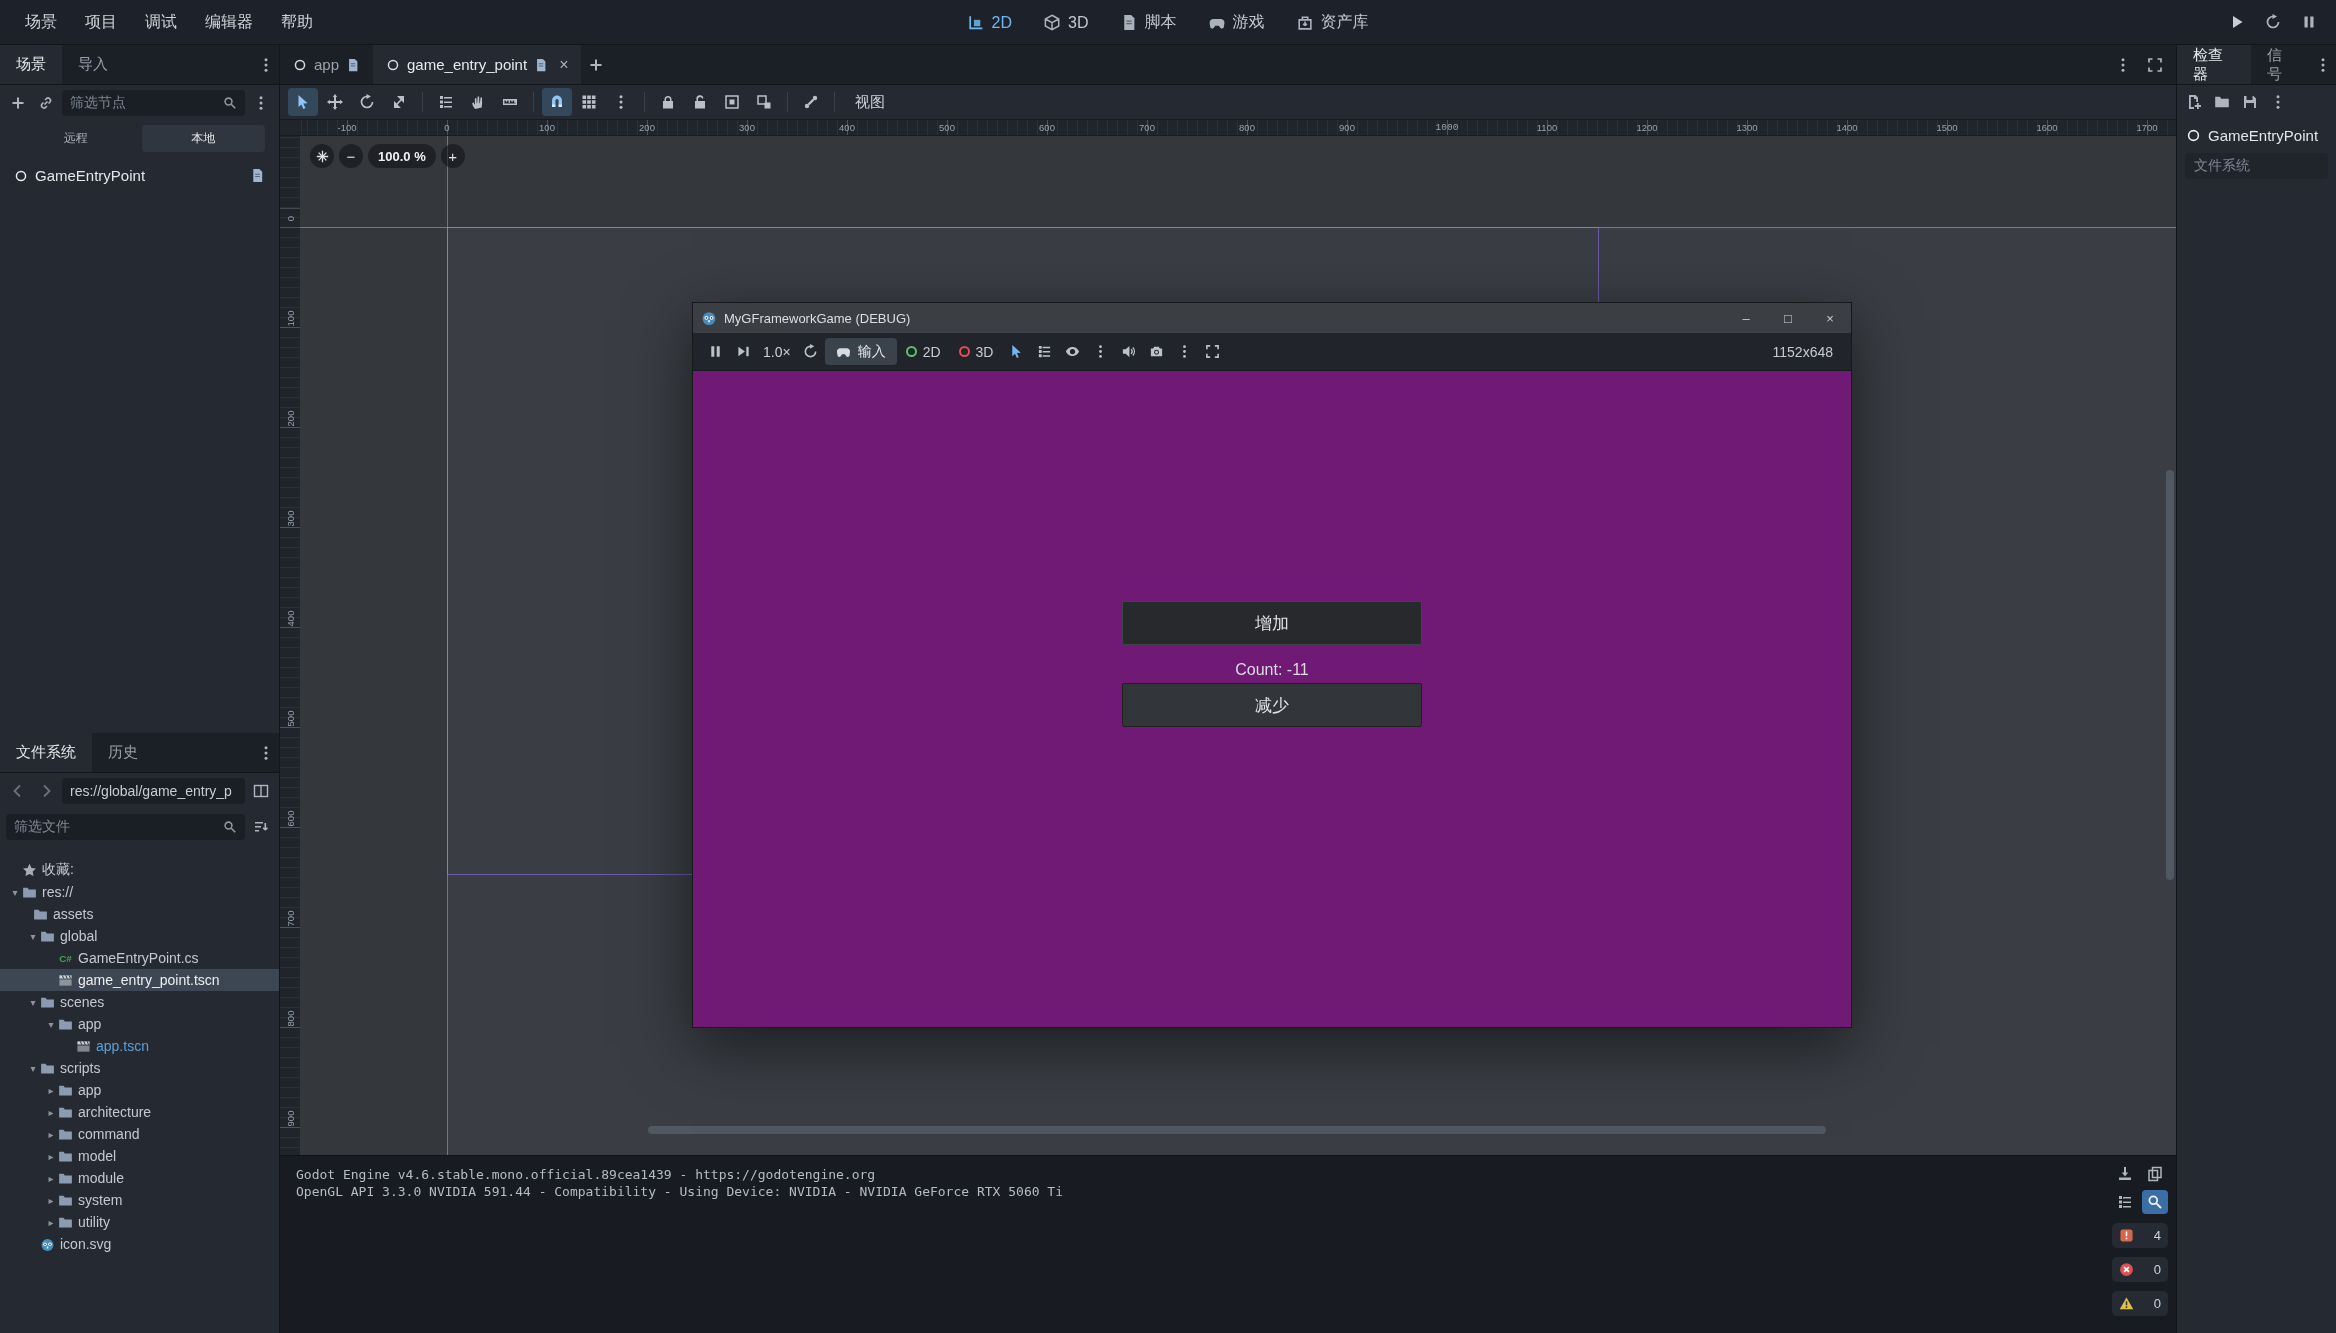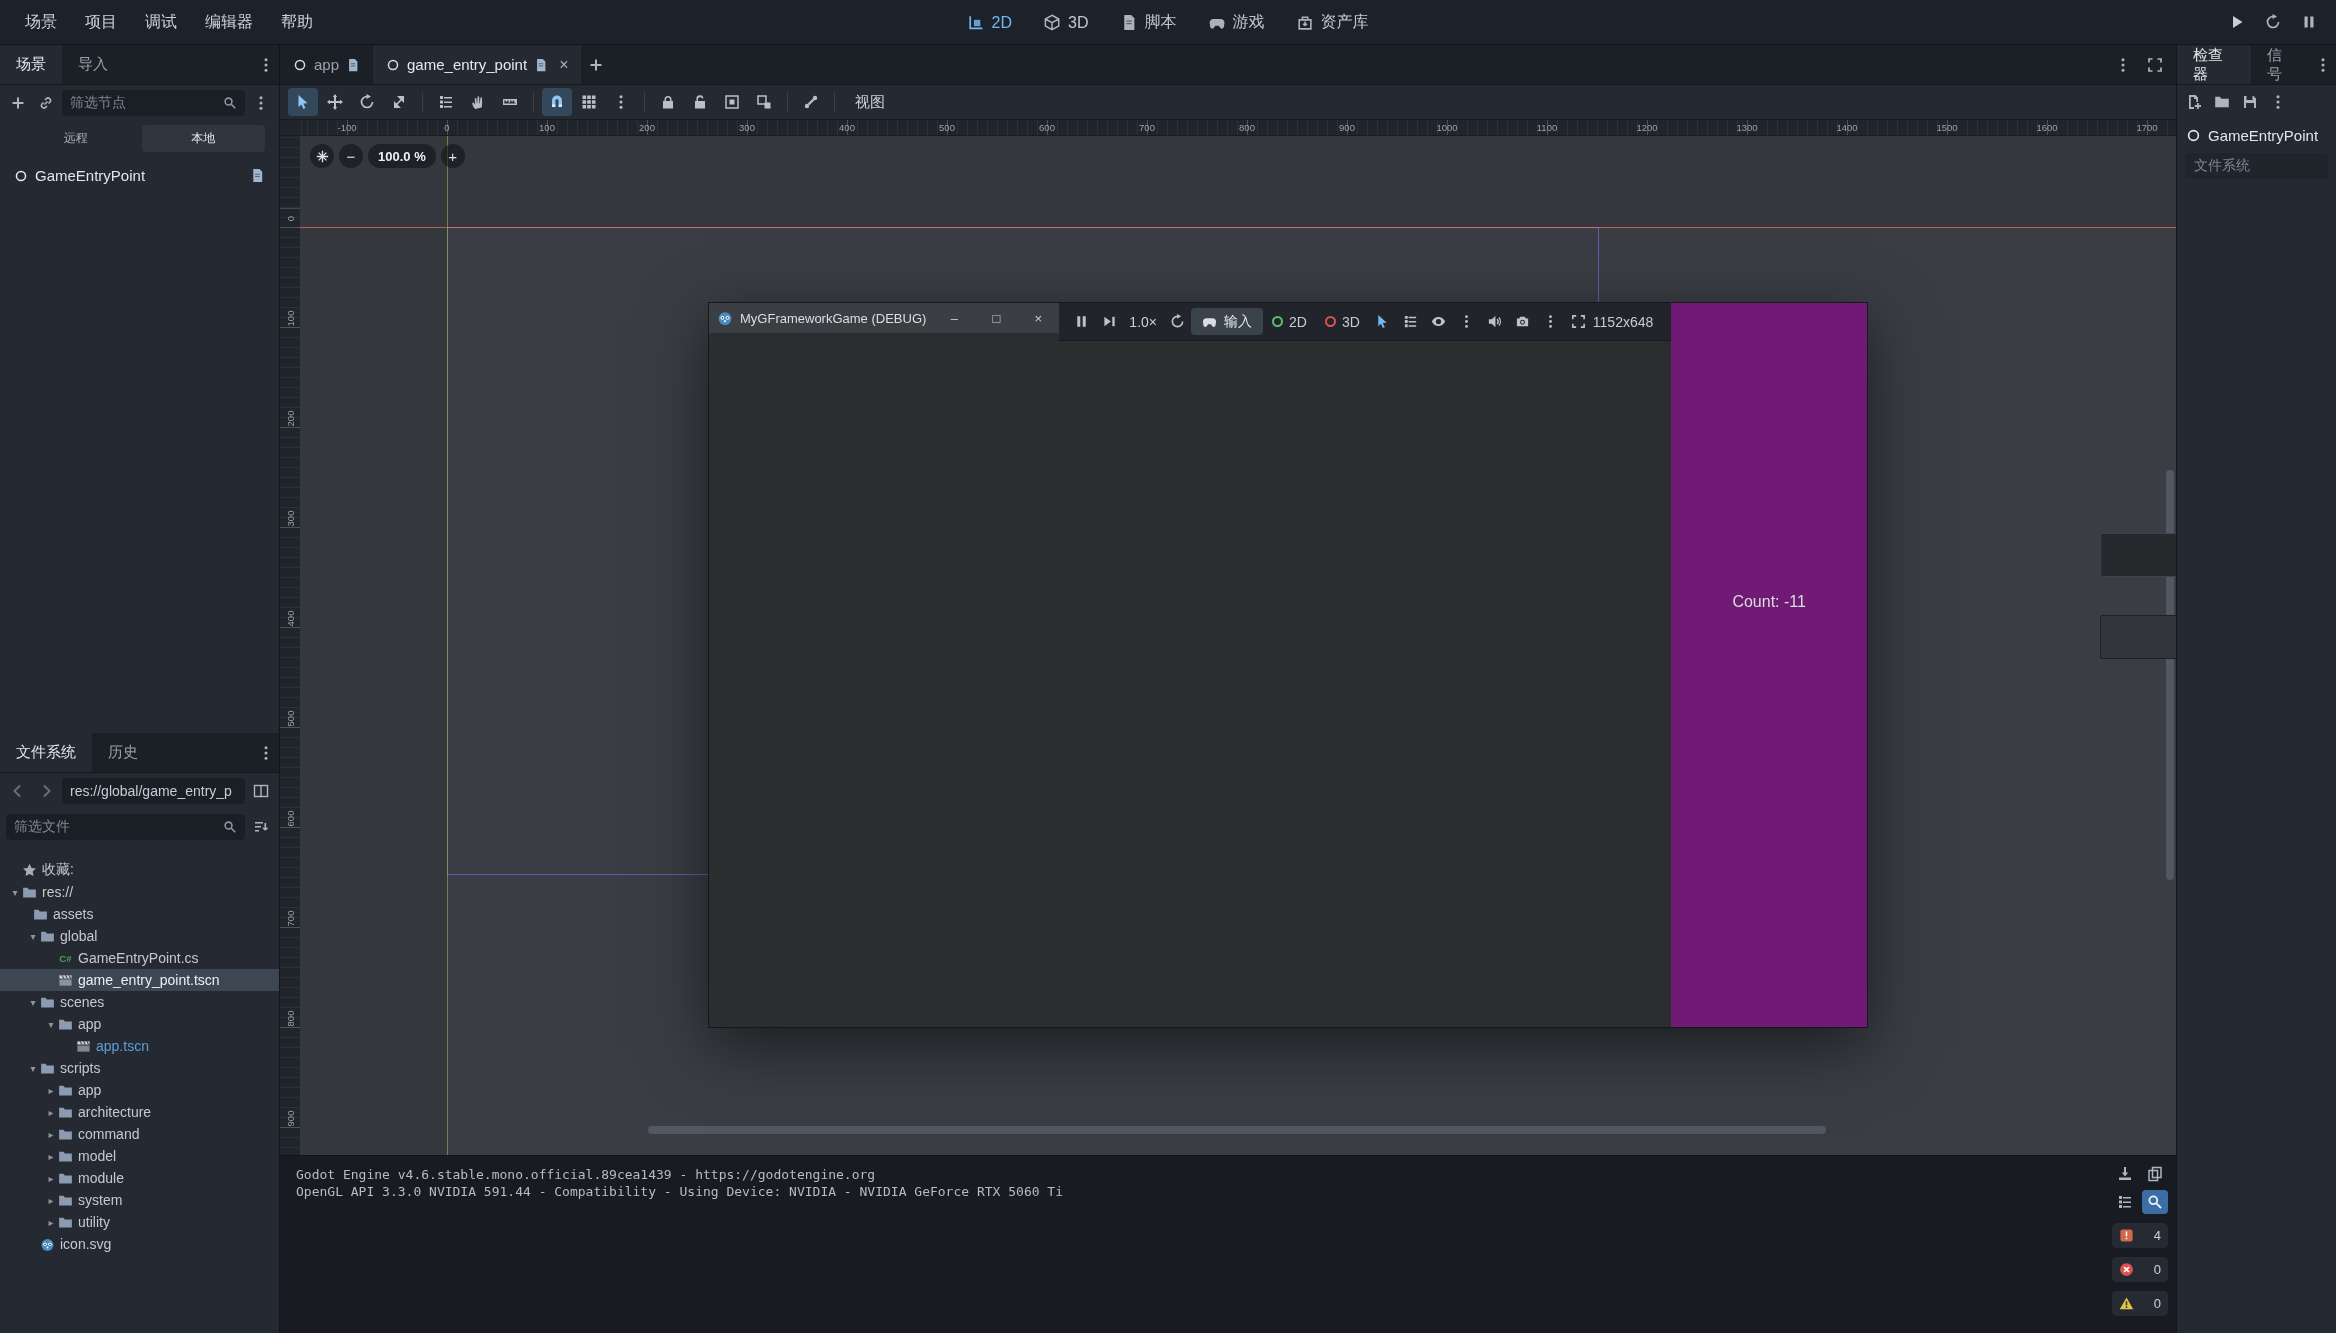--- a/index.html
+++ b/index.html
@@ -94,21 +94,21 @@
   #axis-x{position:absolute;left:0;top:91px;width:100%;height:1px;background:rgba(255,115,100,.65)}
   #axis-y{position:absolute;left:147px;top:0;width:1px;height:100%;background:rgba(150,180,70,.6)}
   #zoom-widget{position:absolute;left:10px;top:8px;display:flex;align-items:center;gap:5px}
   .zoom-btn{width:24px;height:24px;border-radius:12px;background:rgba(15,17,21,.55);color:#dfe3e8;display:flex;align-items:center;justify-content:center;font-size:15px}
   .zoom-btn .ic{width:13px;height:13px}
   #zoom-label{height:24px;padding:0 10px;border-radius:12px;background:rgba(15,17,21,.55);color:#eef1f4;font-size:13px;font-weight:bold;display:flex;align-items:center}
   #canvas-vscroll{position:absolute;right:2px;top:334px;width:8px;height:410px;background:#565d66;border-radius:4px;opacity:.85}
   #canvas-hscroll{position:absolute;left:348px;top:990px;height:8px;width:1178px;background:#565d66;border-radius:4px;opacity:.85}
 
   
-  #game-window{position:absolute;left:408px;top:166px;width:1160px;height:726px;background:#2c2d2f;border:1px solid #17181b;box-shadow:0 18px 60px rgba(0,0,0,.55);display:flex;flex-direction:row;z-index:3}
+  #game-window{position:absolute;left:392px;top:166px;width:1160px;height:726px;background:#2c2d2f;border:1px solid #17181b;box-shadow:0 18px 60px rgba(0,0,0,.55);display:flex;flex-direction:column;z-index:3}
   #gw-titlebar{height:30px;background:#3b3e43;display:flex;align-items:center;padding-left:8px;gap:7px;flex:none}
   #gw-title{font-size:13px;color:#dcdfe2}
   #gw-controls{margin-left:auto;display:flex;height:100%}
   .gw-ctl{width:42px;display:flex;align-items:center;justify-content:center;font-size:13px;color:#cdd0d4}
   #gw-toolbar{height:38px;background:#21252b;border-bottom:1px solid #15181c;display:flex;align-items:center;gap:0;padding:12px 8px;flex:none;color:#c2c8d0}
   .gw-btn{width:28px;height:26px;display:flex;align-items:center;justify-content:center;border-radius:4px;color:#bcc2cb}
   .gw-btn .ic{width:15px;height:15px}
   .gw-btn.accent{color:var(--accent)}
   #gw-speed{font-size:14px;color:#ccd1d8;padding:0 6px}
   #gw-input-btn{display:flex;align-items:center;gap:7px;height:27px;padding:0 11px;background:#3a424c;border-radius:4px;color:#e8ebef;font-size:14px}
@@ -749,21 +749,21 @@
     <span class="rl" style="left: 131px;">0</span>
     <span class="rl" style="left: 231px;">100</span>
     <span class="rl" style="left: 331px;">200</span>
     <span class="rl" style="left: 431px;">300</span>
     <span class="rl" style="left: 531px;">400</span>
     <span class="rl" style="left: 631px;">500</span>
     <span class="rl" style="left: 731px;">600</span>
     <span class="rl" style="left: 831px;">700</span>
     <span class="rl" style="left: 931px;">800</span>
     <span class="rl" style="left: 1031px;">900</span>
-    <span class="rl" style="left: 1131px;">1000</span>
+    <span class="rl" style="left: 1131px; font-family: Liberation Mono, monospace;">1000</span>
     <span class="rl" style="left: 1231px;">1100</span>
     <span class="rl" style="left: 1331px;">1200</span>
     <span class="rl" style="left: 1431px;">1300</span>
     <span class="rl" style="left: 1531px;">1400</span>
     <span class="rl" style="left: 1631px;">1500</span>
     <span class="rl" style="left: 1731px;">1600</span>
     <span class="rl" style="left: 1831px;">1700</span>
   </div>
 <div id="ruler-v">
     <span class="rlv" style="top: 77px;">0</span>

